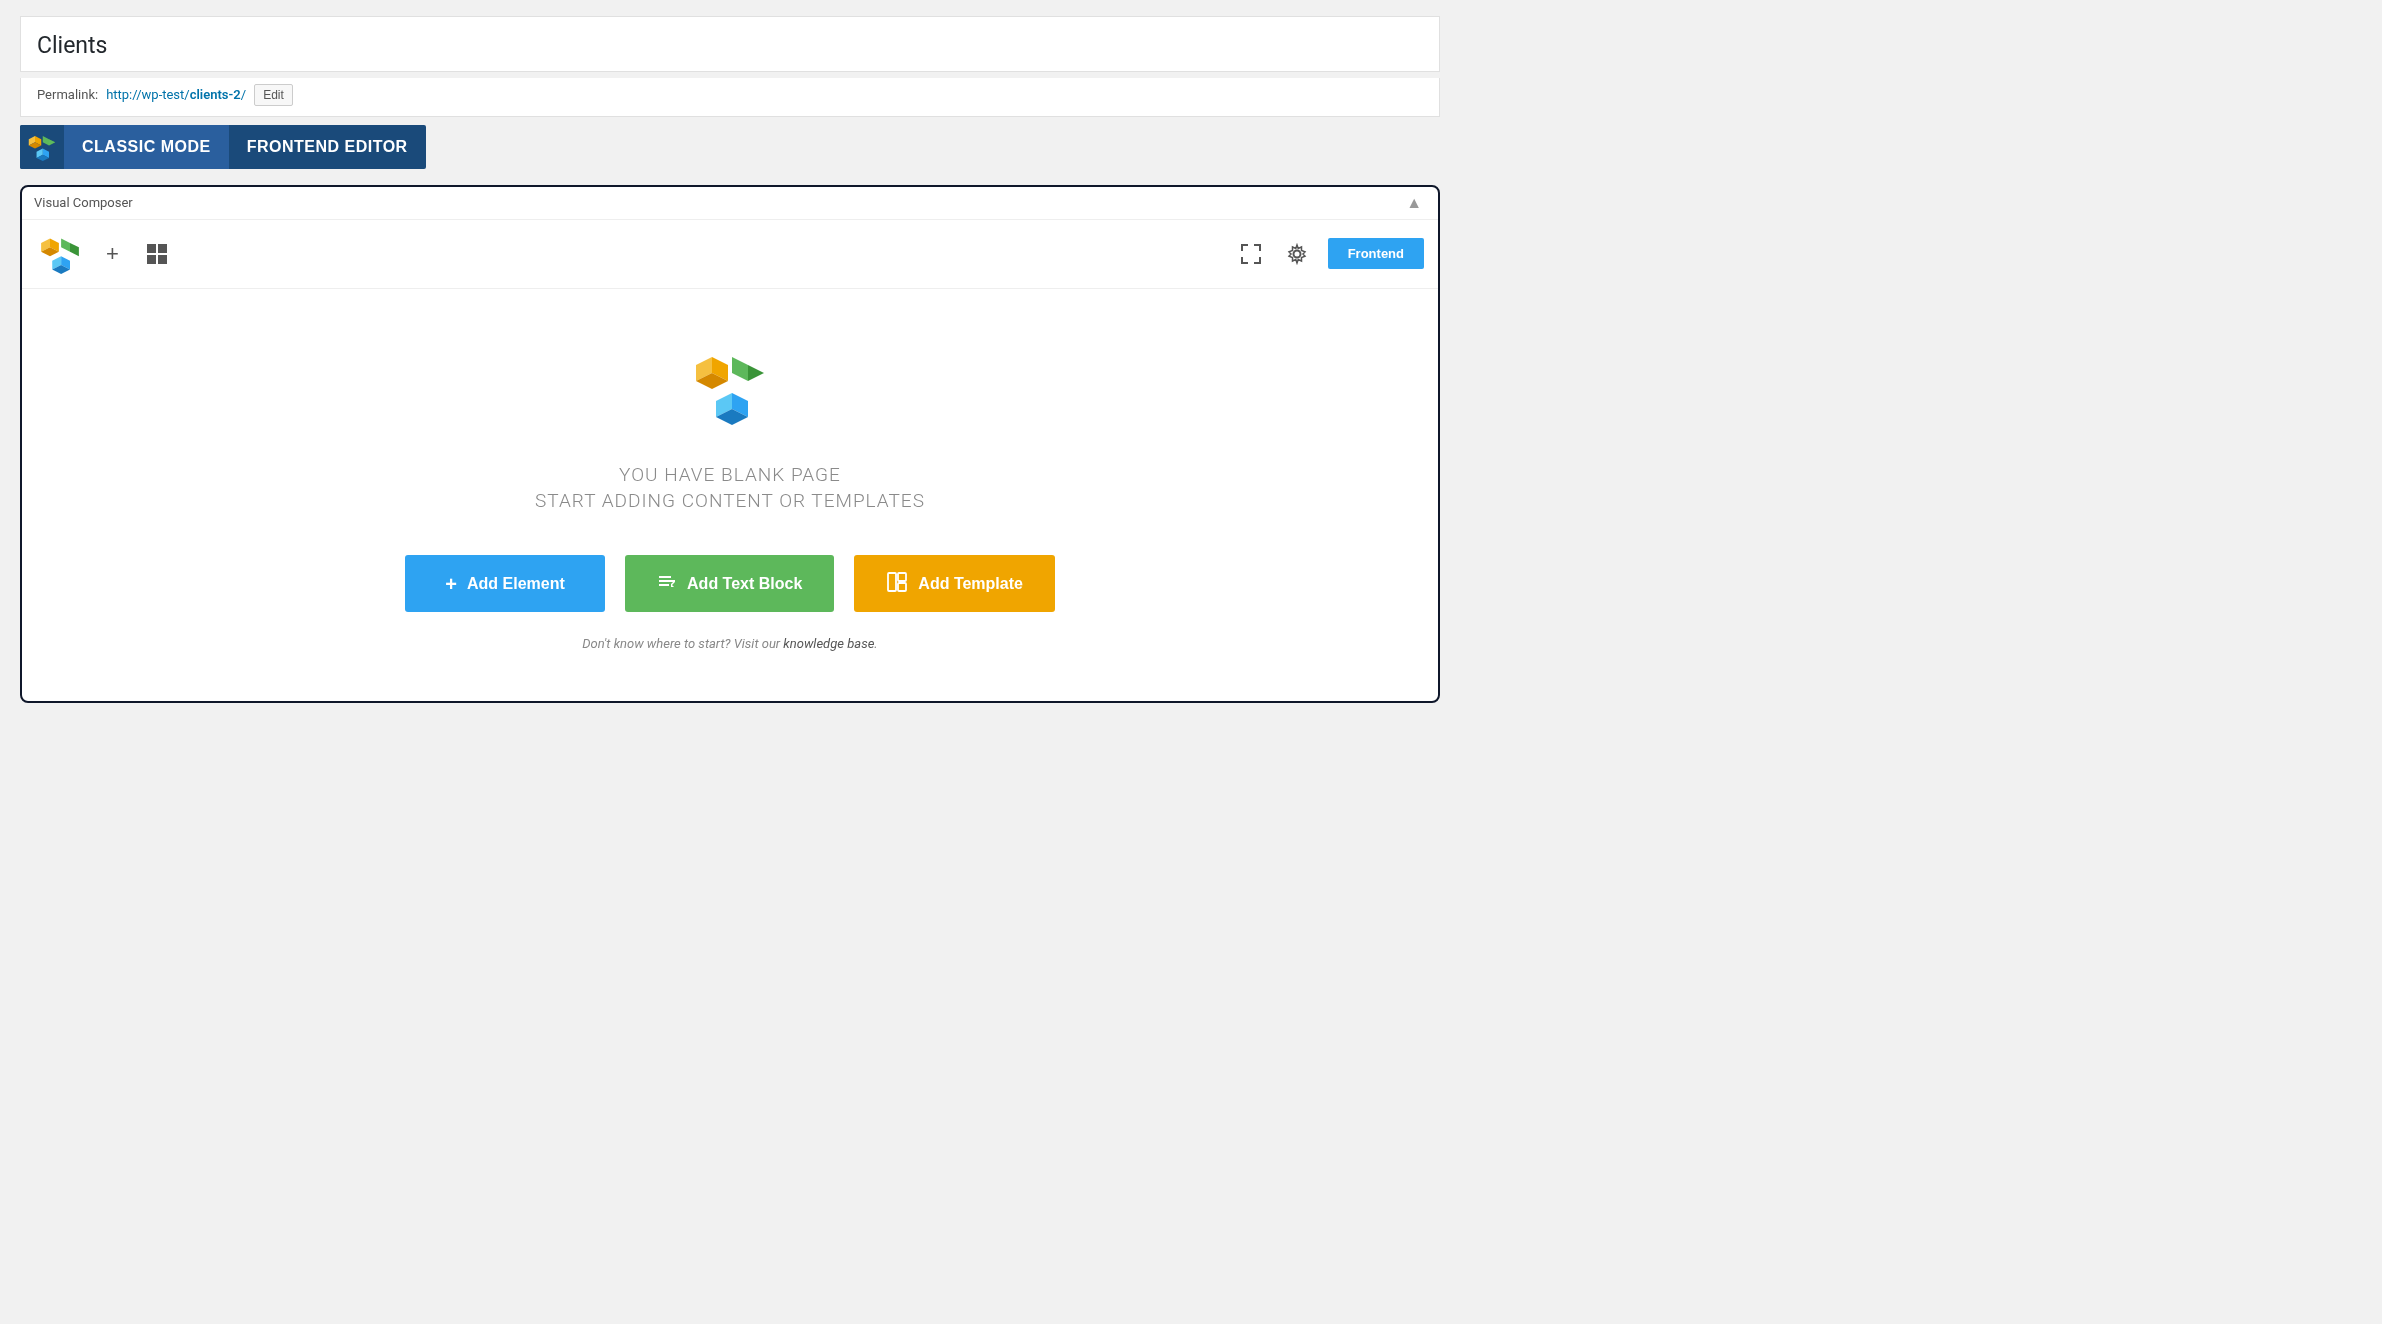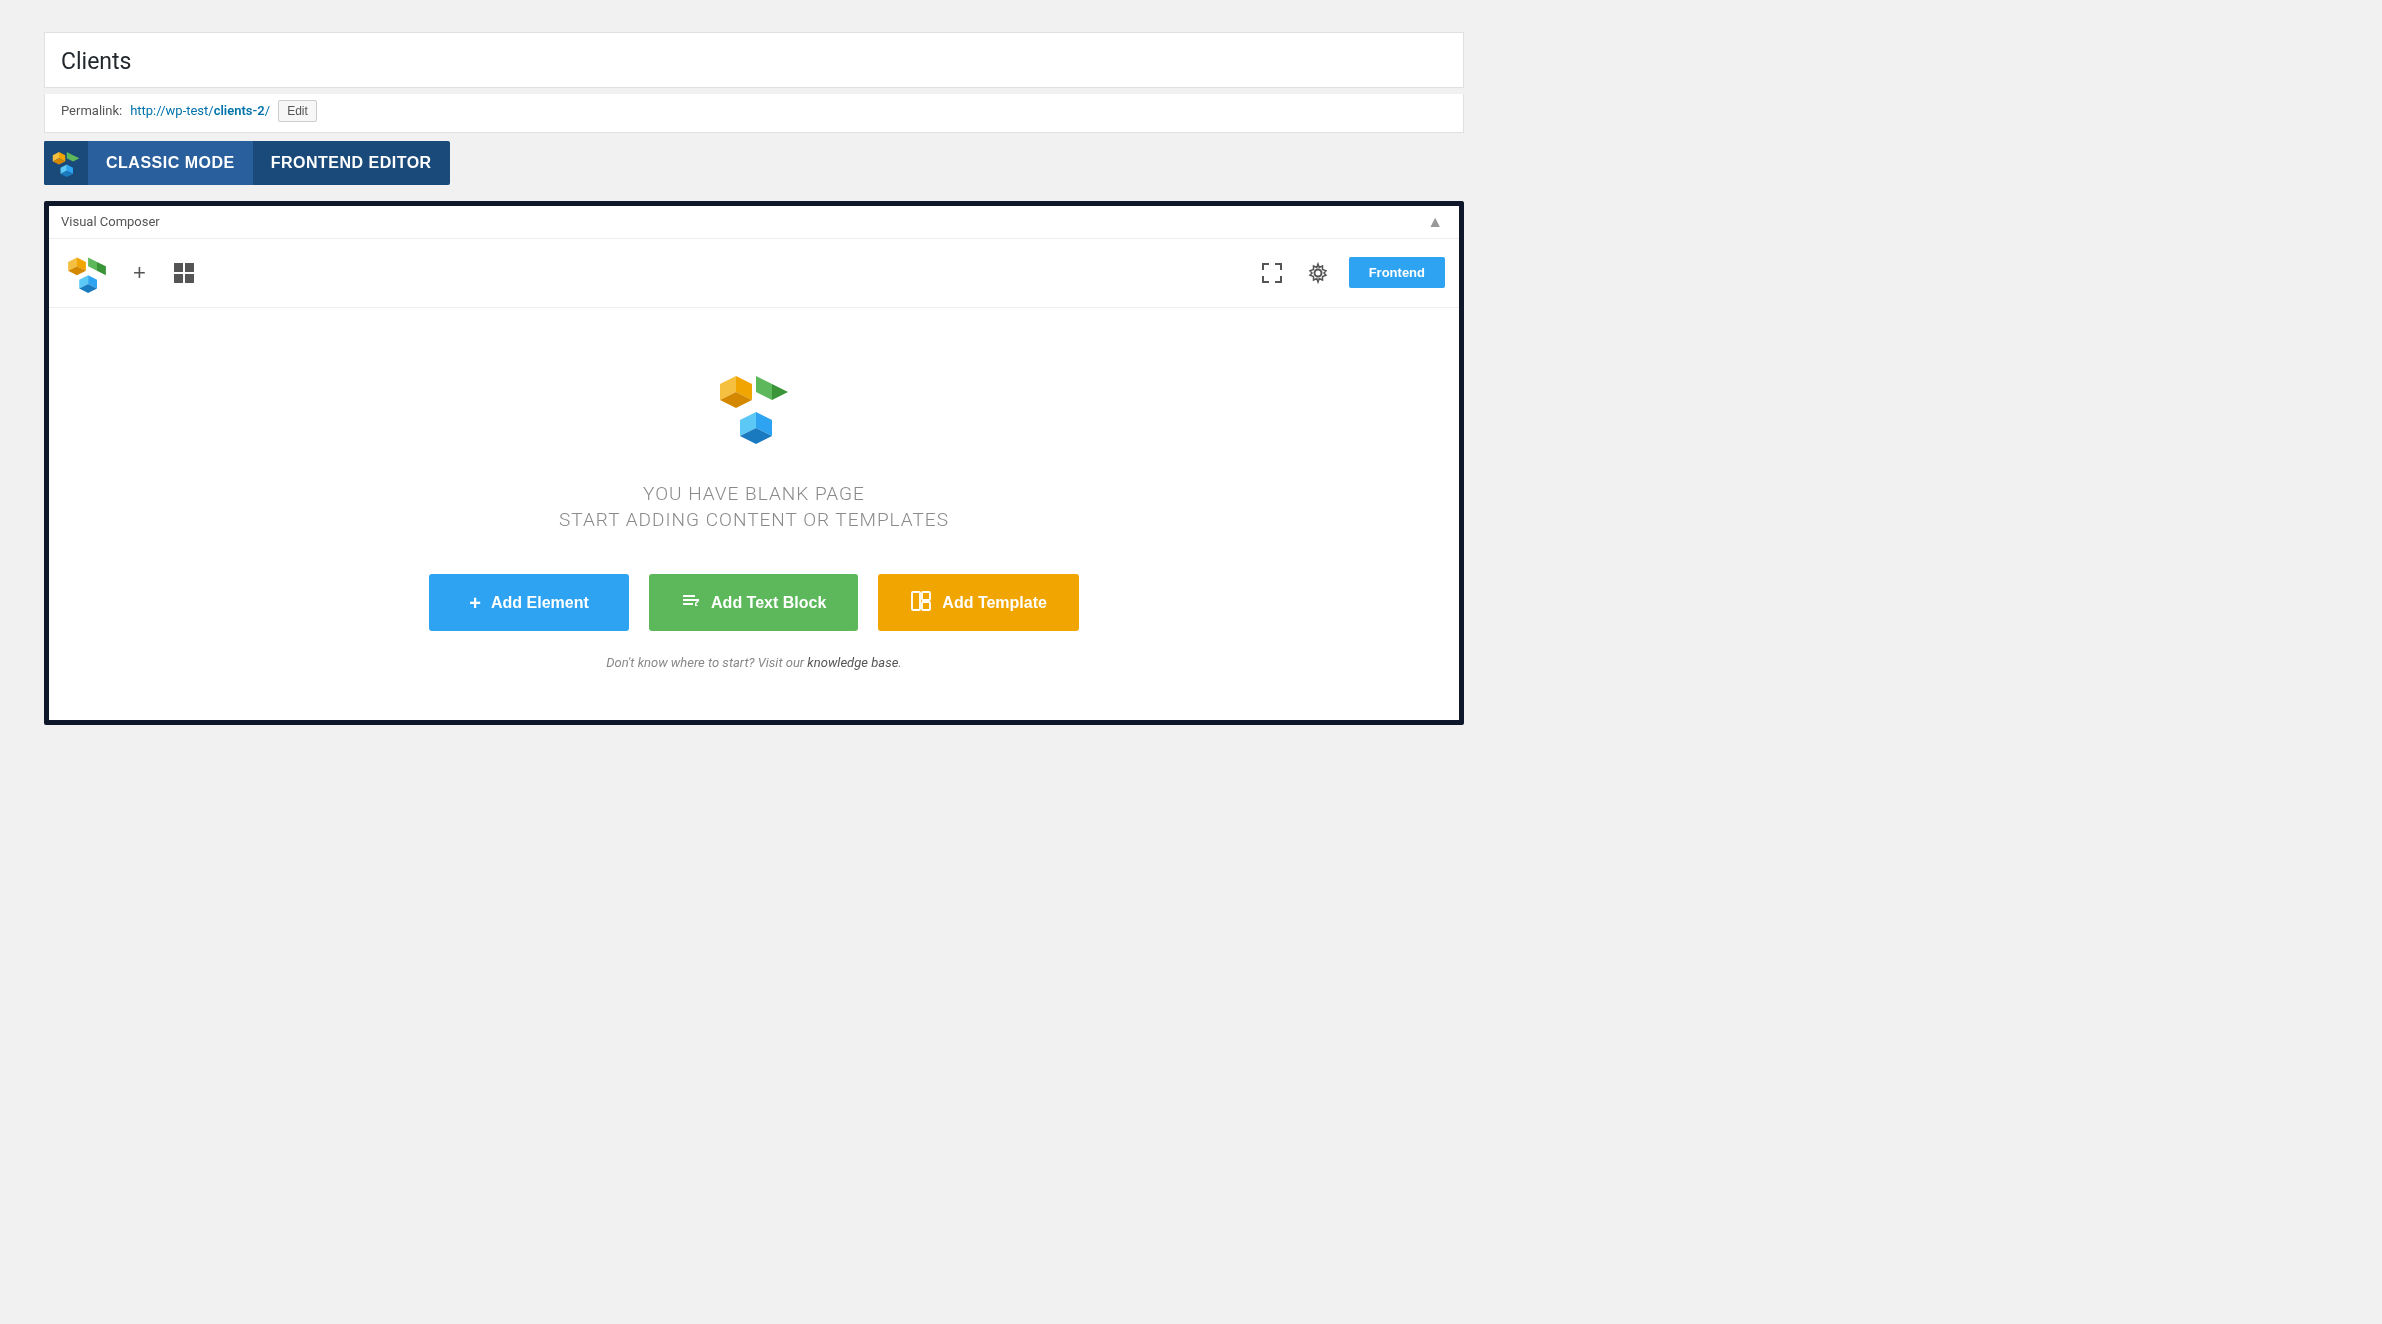--- a/index.html
+++ b/index.html
@@ -4,23 +4,22 @@
   <style>
     * { box-sizing: border-box; margin: 0; padding: 0; }
     body {
       background: #f1f1f1;
       font-family: -apple-system, BlinkMacSystemFont, 'Segoe UI', Roboto, Oxygen, sans-serif;
       font-size: 13px;
       color: #333;
     }
 
     .page-wrapper {
-      padding: 32px 20px 20px 20px;
+      padding: 16px 20px 20px 20px;
       max-width: 1460px;
-      margin-left: 24px;
     }
 
     
     .title-area {
       background: #fff;
       border: 1px solid #e0e0e0;
       padding: 14px 16px 10px 16px;
       margin-bottom: 6px;
     }
     .page-title {
@@ -93,22 +92,22 @@
       display: flex;
       align-items: center;
     }
     .mode-btn.active {
       background: #2a5f9e;
     }
 
     
     .vc-panel {
       background: #fff;
-      border: 5px solid #0f172a;
-      border-radius: 2px;
+      border: 2px solid #0f172a;
+      border-radius: 8px;
     }
     .vc-panel-header {
       display: flex;
       align-items: center;
       justify-content: space-between;
       padding: 8px 12px;
       border-bottom: 1px solid #eee;
     }
     .vc-panel-title {
       font-size: 13px;

